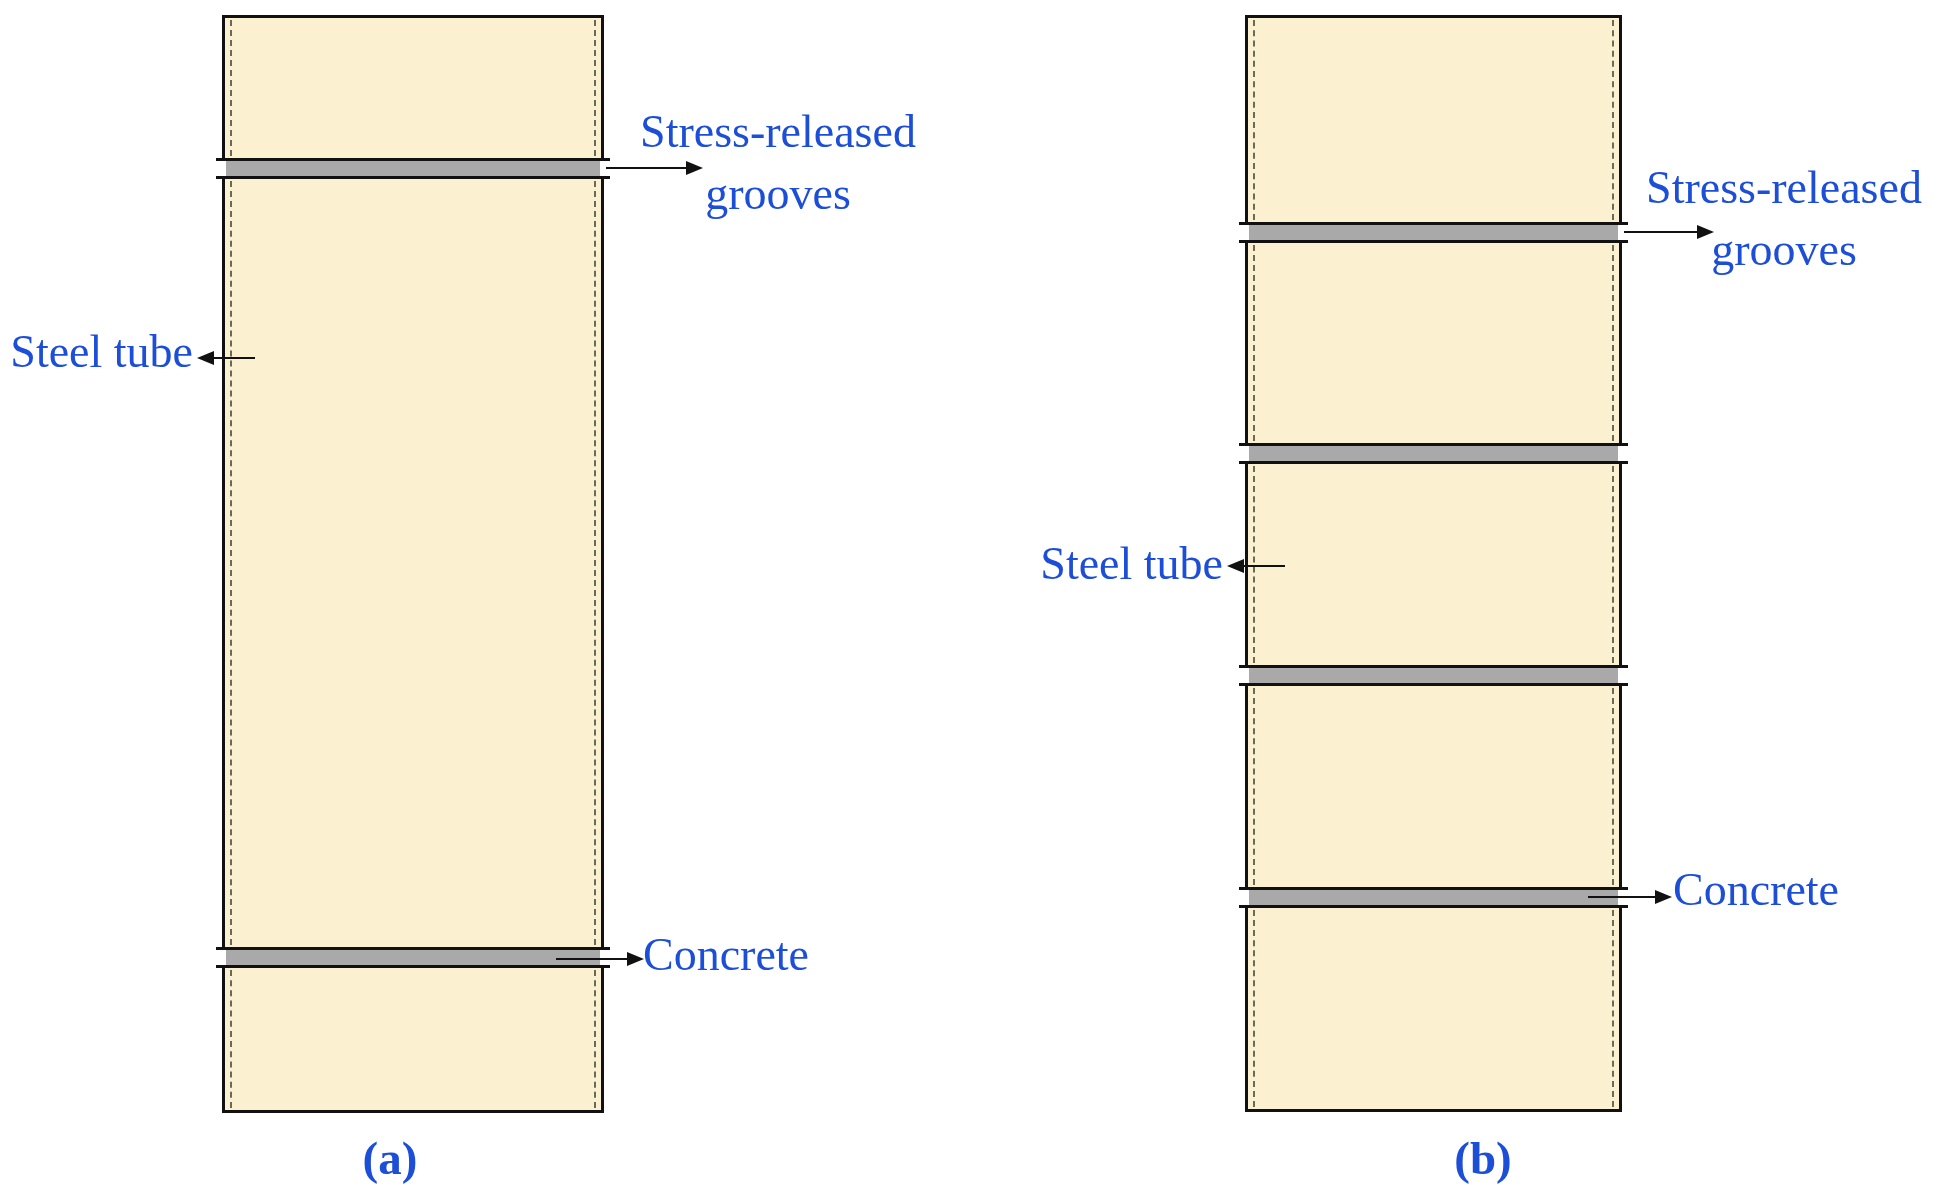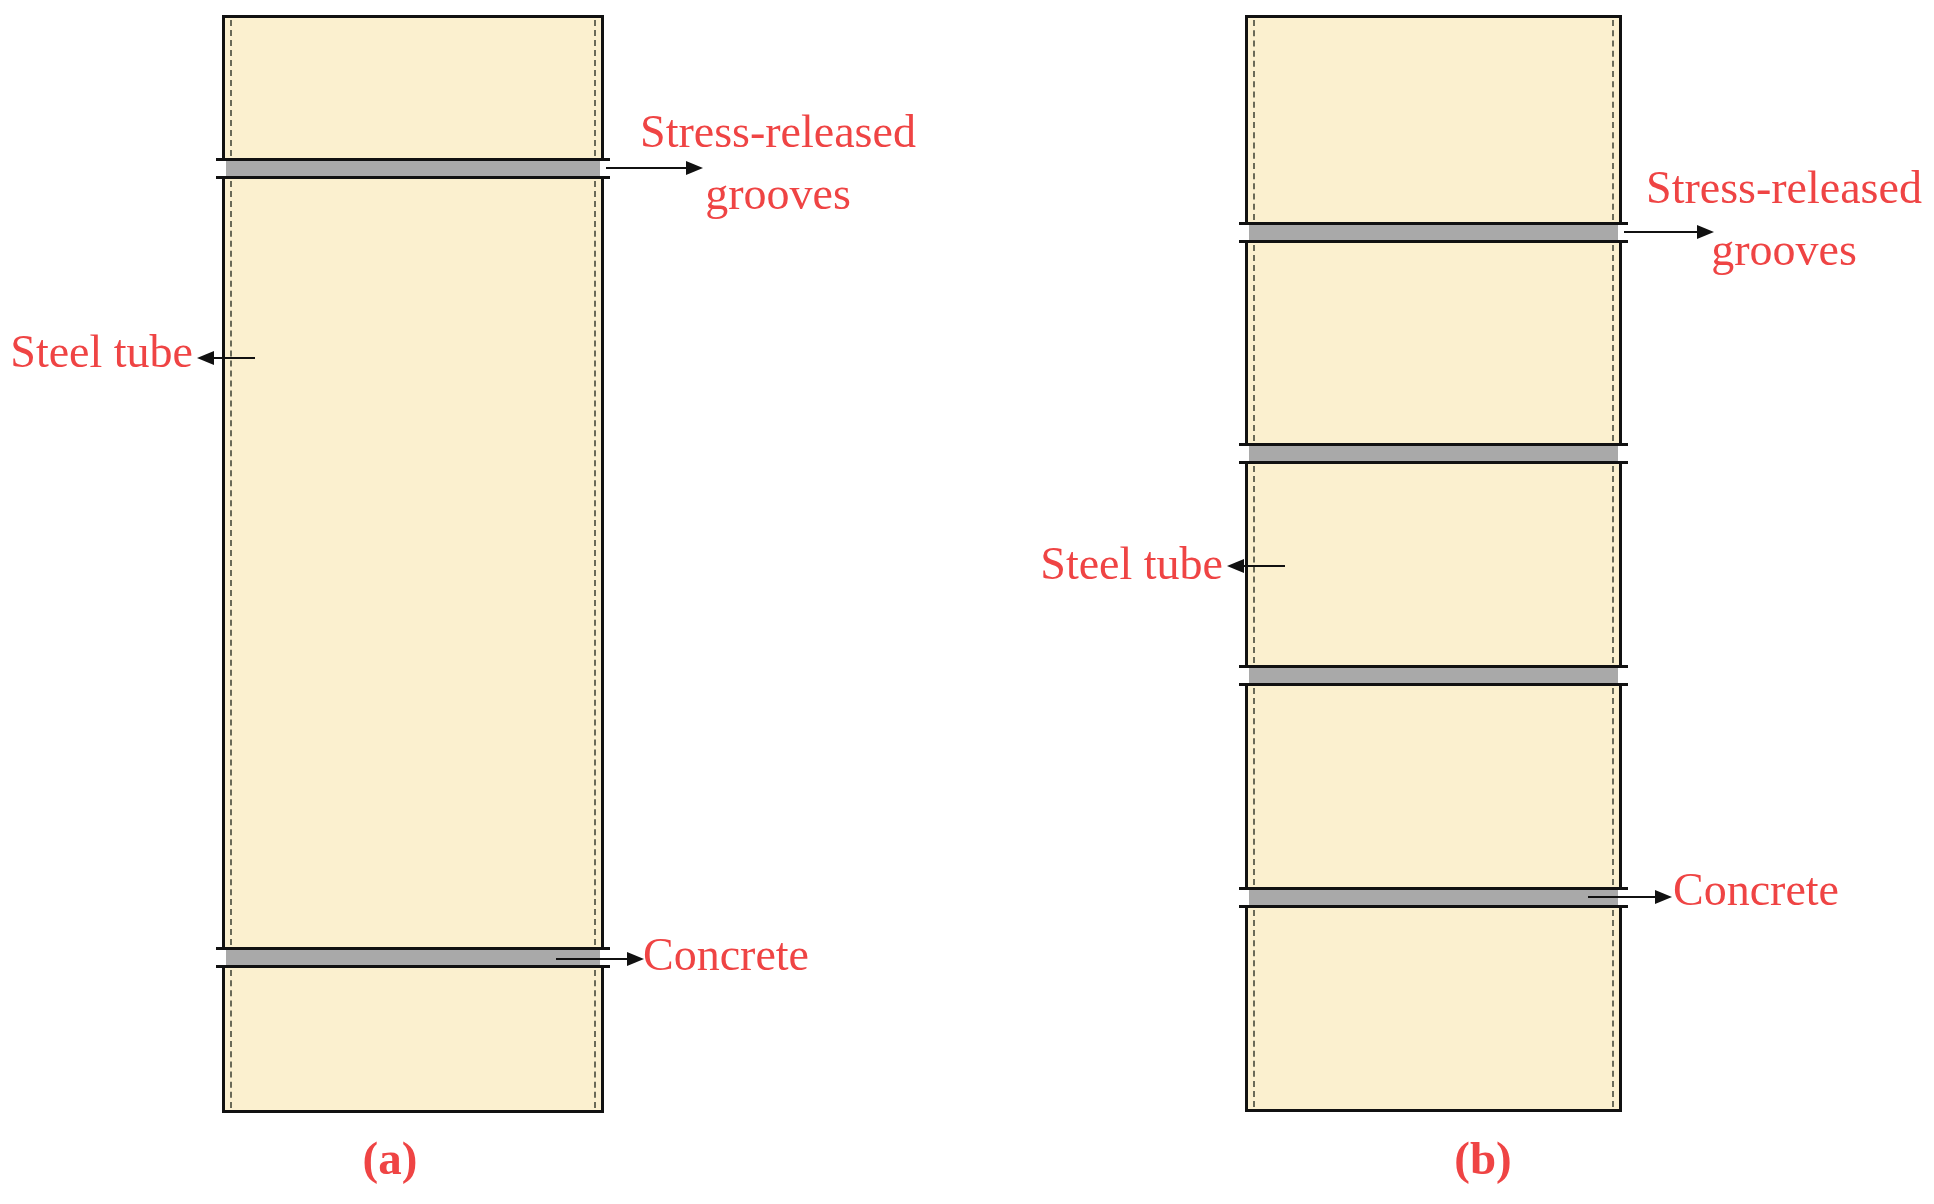--- a/index.html
+++ b/index.html
@@ -5,21 +5,21 @@
   :root{
     --fill:#fbf0cf;
     --groove:#a9a9a9;
     --line:#111111;
     --dash:#6a6a58;
     --bg:#ffffff;
   }
   html,body{margin:0;padding:0;background:var(--bg);}
   #canvas{
     position:relative;width:1934px;height:1204px;background:var(--bg);
-    font-family:"Liberation Serif","DejaVu Serif",serif;color:#ef4444;overflow:hidden;
+    font-family:"Liberation Serif","DejaVu Serif",serif;color:#1d4ed8;overflow:hidden;
   }
   
   .segment{
     position:absolute;box-sizing:border-box;background:var(--fill);
     border:3px solid var(--line);
   }
   .dashline{position:absolute;top:2px;bottom:2px;width:0;border-left:2px dashed var(--dash);}
   .dashline.left{left:5px;}
   .dashline.right{right:5px;}
   .groove{

